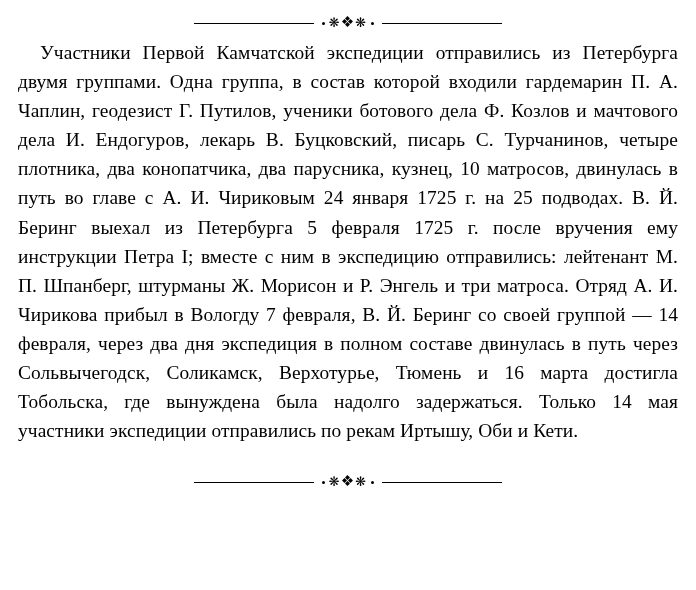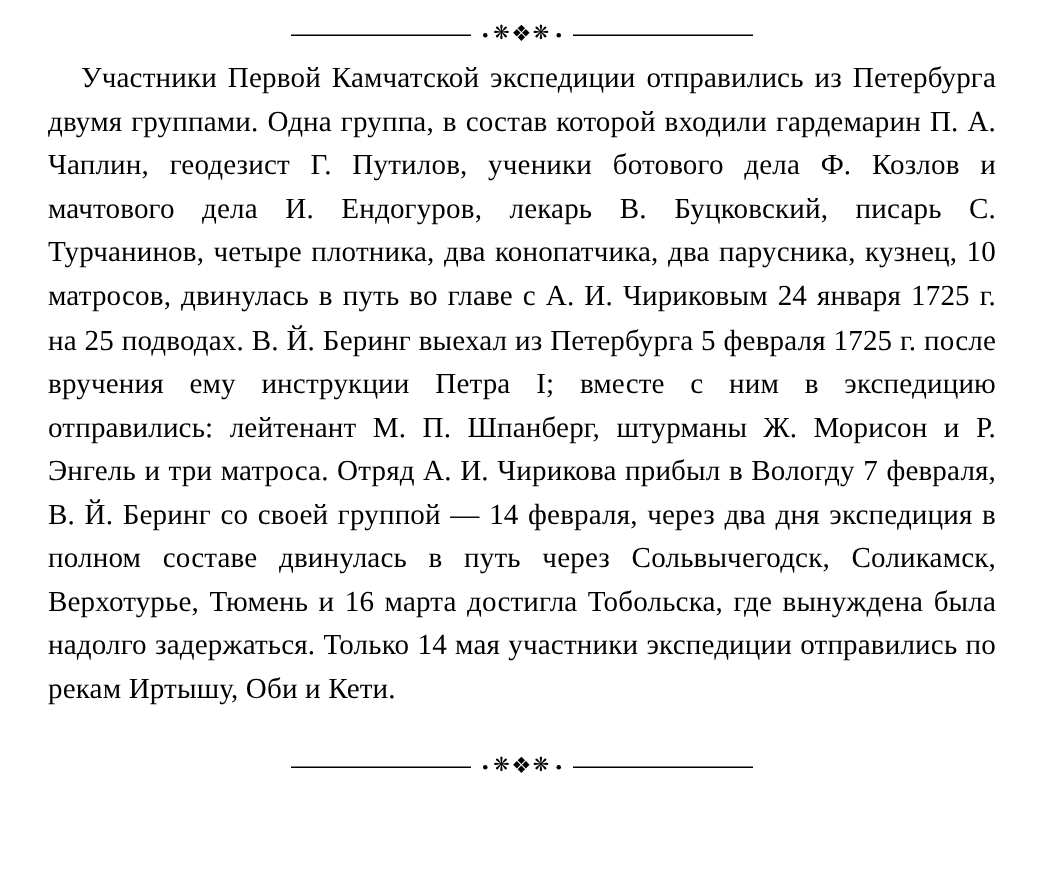--- a/index.html
+++ b/index.html
@@ -61,21 +61,21 @@
     font-size: 15px;
     line-height: 1;
     letter-spacing: 1px;
     position: relative;
     top: -1px;
   }
   .orn-glyph.small {
     font-size: 13px;
   }
   .body-text {
-    margin: 0 32px;
+    margin: 0 18px;
     font-size: 19.4px;
     line-height: 29.1px;
     text-align: justify;
     text-justify: inter-word;
     hyphens: manual;
     letter-spacing: 0.1px;
   }
   .body-text .indent {
     display: inline-block;
     width: 22px;

